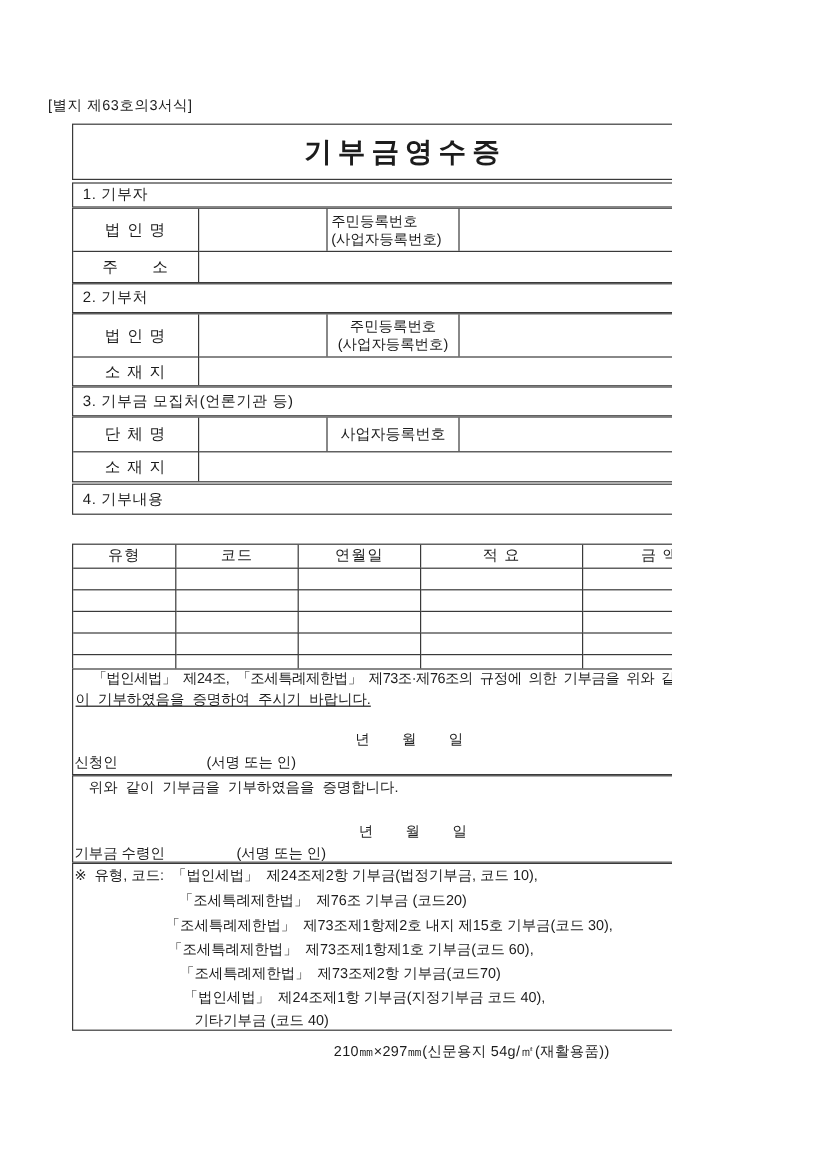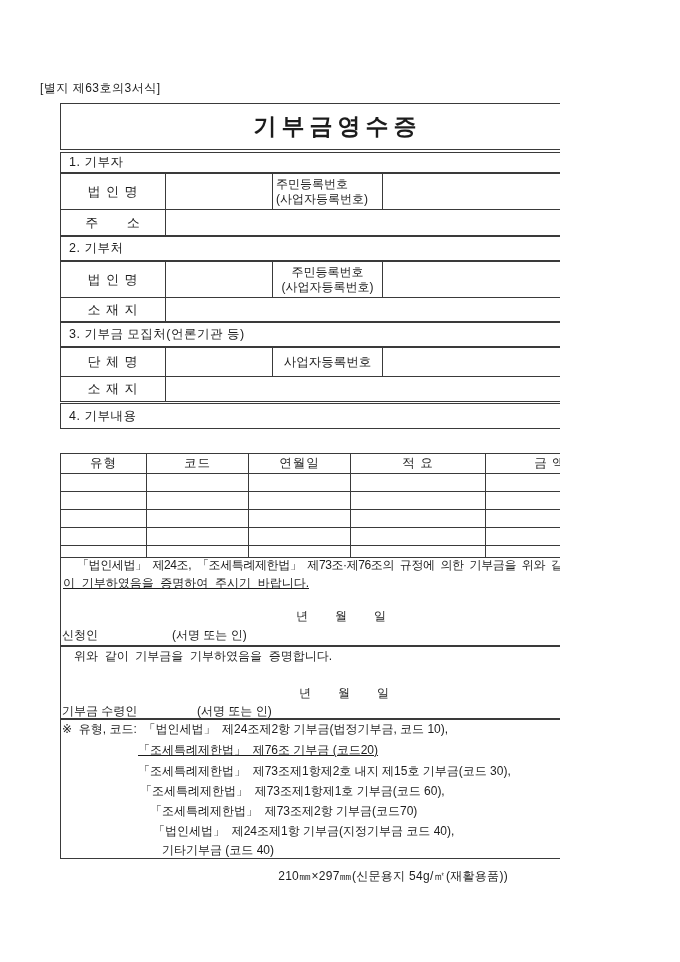--- a/index.html
+++ b/index.html
@@ -58,21 +58,21 @@
   .para2{left:63px;top:576px;text-decoration:underline;}
   .dateA{left:296px;top:609px;letter-spacing:1px;}
   .applicant{left:62px;top:628px;text-align:right;}
   .signA{left:172px;top:628px;}
   .paraB{left:74px;top:649px;}
   .dateB{left:299px;top:686px;letter-spacing:1px;}
   .recipient{left:62px;top:704px;}
   .signB{left:197px;top:704px;}
   .note{position:absolute;font-size:12px;line-height:14px;white-space:pre;}
   .n1{left:62px;top:722px;}
-  .n2{left:138px;top:743px;text-decoration:underline;}
+  .n2{left:149px;top:743px;}
   .n3{left:138px;top:764px;}
   .n4{left:140px;top:784px;}
   .n5{left:150px;top:804px;}
   .n6{left:153px;top:824px;}
   .n7{left:162px;top:843px;}
   .footer-note{right:52px;top:868px;font-size:12px;letter-spacing:0.3px;}
 </style>
 </head>
 <body>
 

